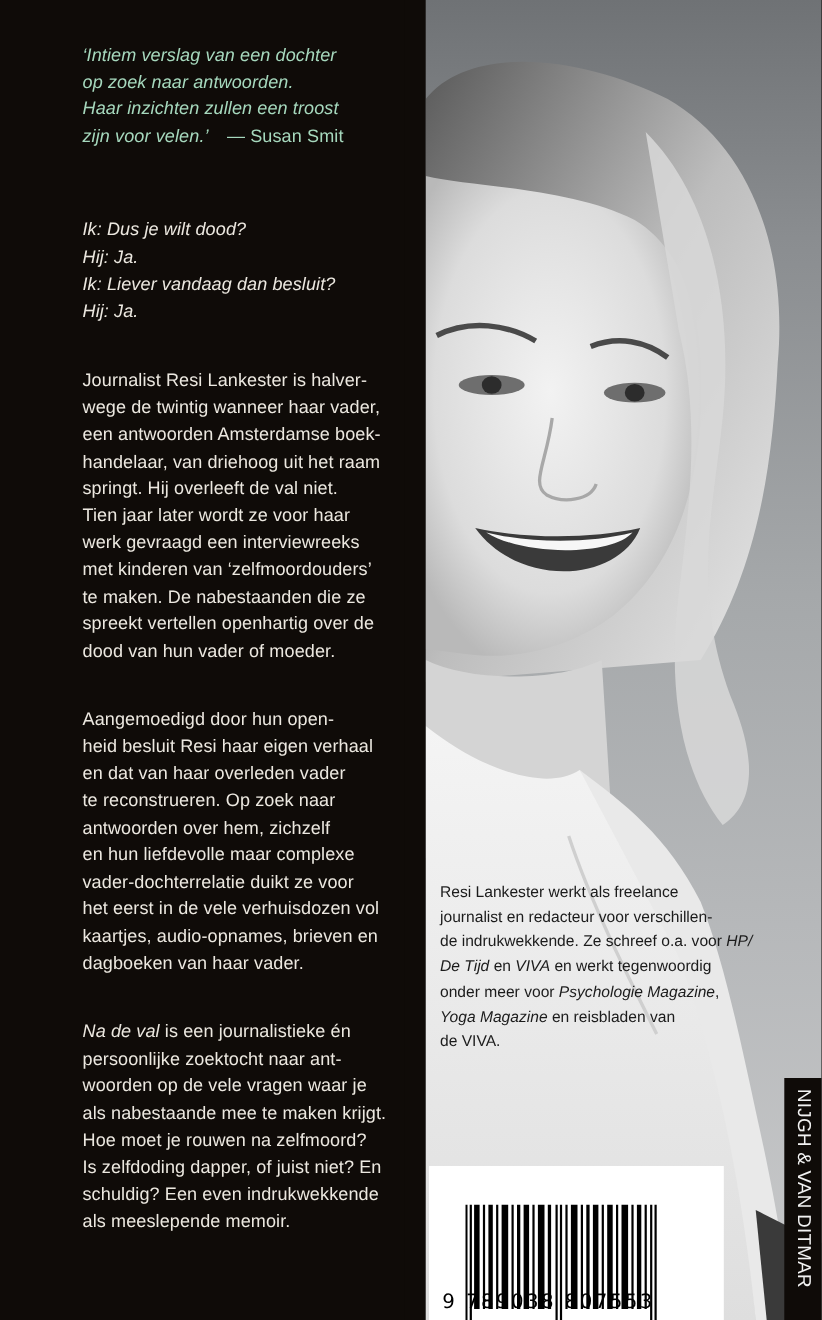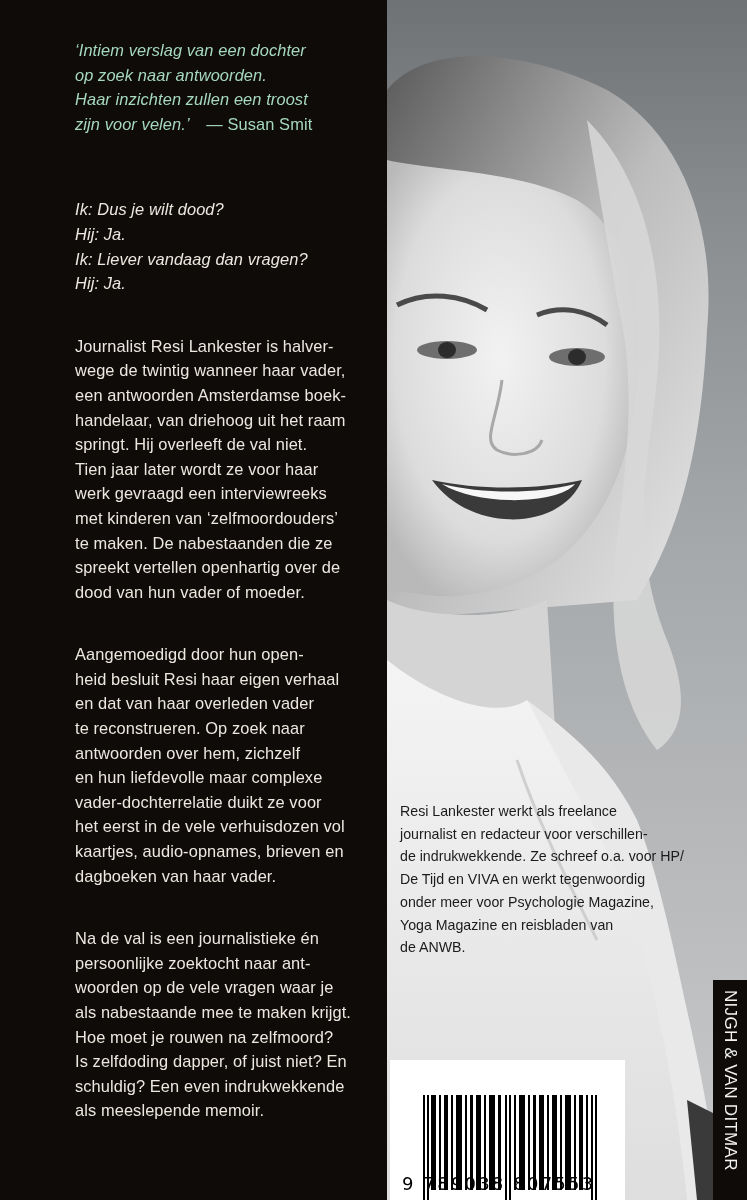--- a/index.html
+++ b/index.html
@@ -21,39 +21,39 @@
       letter-spacing: 0.1px;
     }
     .quote {
       color: #a6d8bd; font-style: italic; margin: 0 0 61px 0;
     }
     .quote .attribution { font-style: normal; margin-left: 12px; }
     .dialogue { font-style: italic; font-weight: normal; margin: 0 0 38px 0; }
     .dialogue div { height: 24.6px; }
     .para { margin: 0 0 38px 0; }
     .para .line { display: block; white-space: nowrap; }
-    .it { }
+    .it { font-style: italic; }
 
     
     .photo-panel {
       position: absolute; left: 387px; top: 0; width: 360px; height: 1200px;
       overflow: hidden;
       background: linear-gradient(180deg, #6f7275 0%, #8a8d90 18%, #a5a8aa 45%, #b6b8ba 70%, #c9cacb 100%);
     }
     .photo-panel svg { position: absolute; left: 0; top: 0; }
 
     .bio {
       position: absolute; left: 400px; top: 800px; width: 340px;
       color: #1b1b1b; font-size: 14.2px; line-height: 22.7px;
     }
     .bio .line { display: block; white-space: nowrap; }
 
     
     .barcode-box {
-      position: absolute; left: 390px; top: 1060px; width: 235px; height: 140px;
+      position: absolute; left: 390px; top: 1060px; width: 268px; height: 140px;
       background: #ffffff;
       text-align: center;
     }
     .barcode-bars {
       position: absolute; left: 33px; top: 35px; width: 180px; height: 105px;
     }
     .barcode-digits {
       position: absolute; left: 12px; bottom: 6px;
       font-family: "DejaVu Sans", sans-serif; font-size: 18px; color: #000;
       letter-spacing: 2.2px; white-space: pre;
@@ -81,21 +81,21 @@
       <div class="quote">
         <div>‘Intiem verslag van een dochter</div>
         <div>op zoek naar antwoorden.</div>
         <div>Haar inzichten zullen een troost</div>
         <div><span>zijn voor velen.’</span><span class="attribution"> — Susan Smit</span></div>
       </div>
 
       <div class="dialogue">
         <div>Ik: Dus je wilt dood?</div>
         <div>Hij: Ja.</div>
-        <div>Ik: Liever vandaag dan vragen?</div>
+        <div>Ik: Liever vandaag dan besluit?</div>
         <div>Hij: Ja.</div>
       </div>
 
       <div class="para">
         <span class="line">Journalist Resi Lankester is halver-</span>
         <span class="line">wege de twintig wanneer haar vader,</span>
         <span class="line">een antwoorden Amsterdamse boek-</span>
         <span class="line">handelaar, van driehoog uit het raam</span>
         <span class="line">springt. Hij overleeft de val niet.</span>
         <span class="line">Tien jaar later wordt ze voor haar</span>
@@ -181,21 +181,21 @@
     </svg>
   </div>
 
   <div class="bio">
     <span class="line">Resi Lankester werkt als freelance</span>
     <span class="line">journalist en redacteur voor verschillen-</span>
     <span class="line"><span>de indrukwekkende. Ze schreef o.a. voor </span><span class="it">HP/</span></span>
     <span class="line"><span class="it">De Tijd</span><span> en </span><span class="it">VIVA</span><span> en werkt tegenwoordig</span></span>
     <span class="line"><span>onder meer voor </span><span class="it">Psychologie Magazine</span><span>,</span></span>
     <span class="line"><span class="it">Yoga Magazine</span><span> en reisbladen van</span></span>
-    <span class="line">de ANWB.</span>
+    <span class="line">de VIVA.</span>
   </div>
 
   <div class="barcode-box">
     <svg class="barcode-bars" width="180" height="105" viewBox="0 0 180 105">
       <g fill="#000">
         <rect x="0" y="0" width="2" height="105"></rect>
           <rect x="4" y="0" width="2" height="105"></rect>
         <rect x="8" y="0" width="5" height="95"></rect>
           <rect x="16" y="0" width="2" height="95"></rect>
         <rect x="21" y="0" width="4" height="95"></rect>

